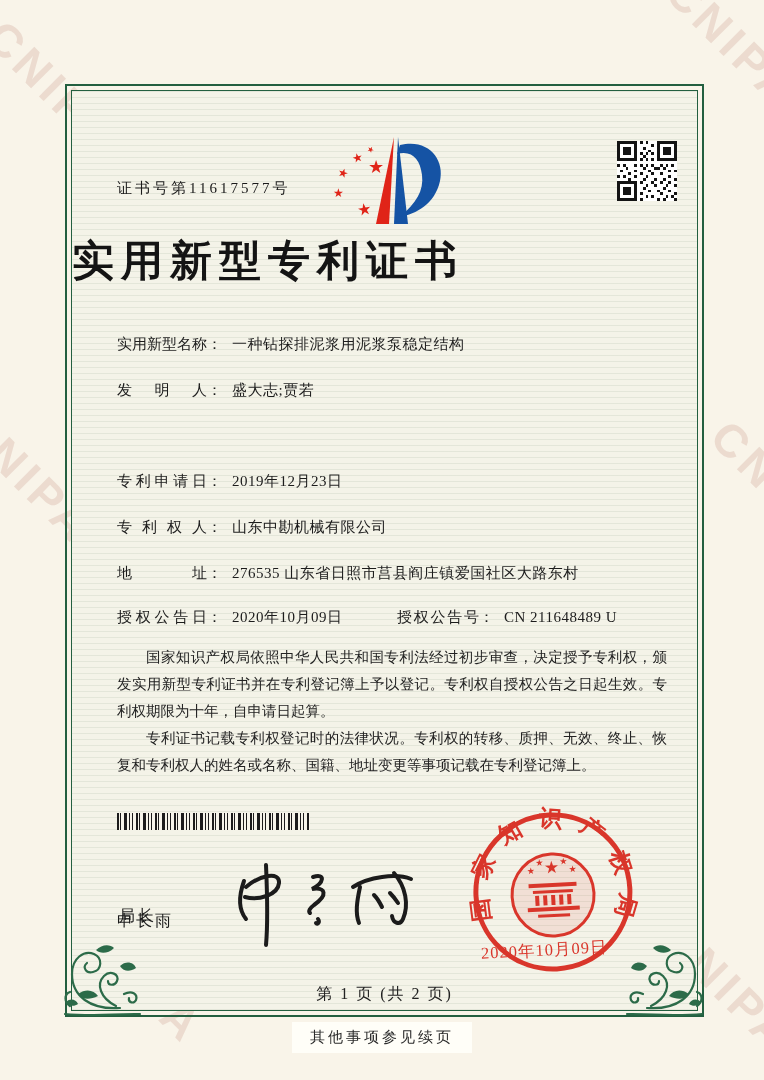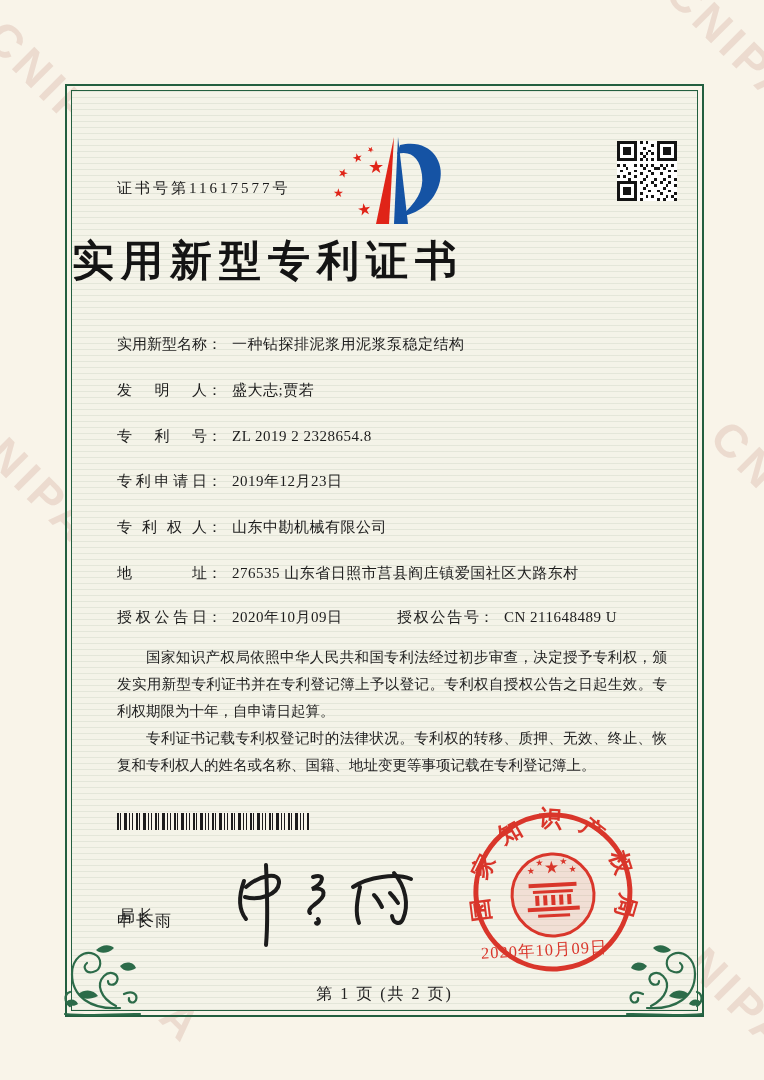--- a/index.html
+++ b/index.html
@@ -130,23 +130,20 @@
         </g>
       </svg>
 
       <div class="title">实用新型专利证书</div>
 
       <div class="field-row" style="top:244px">
         <span class="flabel">实用新型名称</span><span class="fcolon">：</span><span class="fvalue">一种钻探排泥浆用泥浆泵稳定结构</span>
       </div>
       <div class="field-row" style="top:290px">
         <span class="flabel">发明人</span><span class="fcolon">：</span><span class="fvalue">盛大志;贾若</span>
-      </div>
-      <div class="field-row" style="top:336px">
-        <span class="flabel">专利号</span><span class="fcolon">：</span><span class="fvalue">ZL 2019 2 2328654.8</span>
       </div>
       <div class="field-row" style="top:381px">
         <span class="flabel">专利申请日</span><span class="fcolon">：</span><span class="fvalue">2019年12月23日</span>
       </div>
       <div class="field-row" style="top:427px">
         <span class="flabel">专利权人</span><span class="fcolon">：</span><span class="fvalue">山东中勘机械有限公司</span>
       </div>
       <div class="field-row" style="top:473px">
         <span class="flabel">地址</span><span class="fcolon">：</span><span class="fvalue">276535 山东省日照市莒县阎庄镇爱国社区大路东村</span>
       </div>
@@ -236,14 +233,17 @@
       <path d="M 15,78 C 35,80 60,79 90,78"></path>
     </g>
     <g fill="#2c6b49">
       <path d="M 28,58 C 36,52 44,54 48,60 C 40,64 32,64 28,58 Z"></path>
       <path d="M 46,14 C 52,8 60,8 64,12 C 58,18 50,18 46,14 Z"></path>
       <path d="M 70,30 C 76,24 84,26 86,32 C 80,36 74,36 70,30 Z"></path>
       <path d="M 16,66 C 20,62 26,63 28,68 C 24,71 18,70 16,66 Z"></path>
     </g>
   </svg>
 
+  <div class="cont-note">
+    <span>其他事项参见续页</span>
+  </div>
 
 </div>
 
 </body></html>

